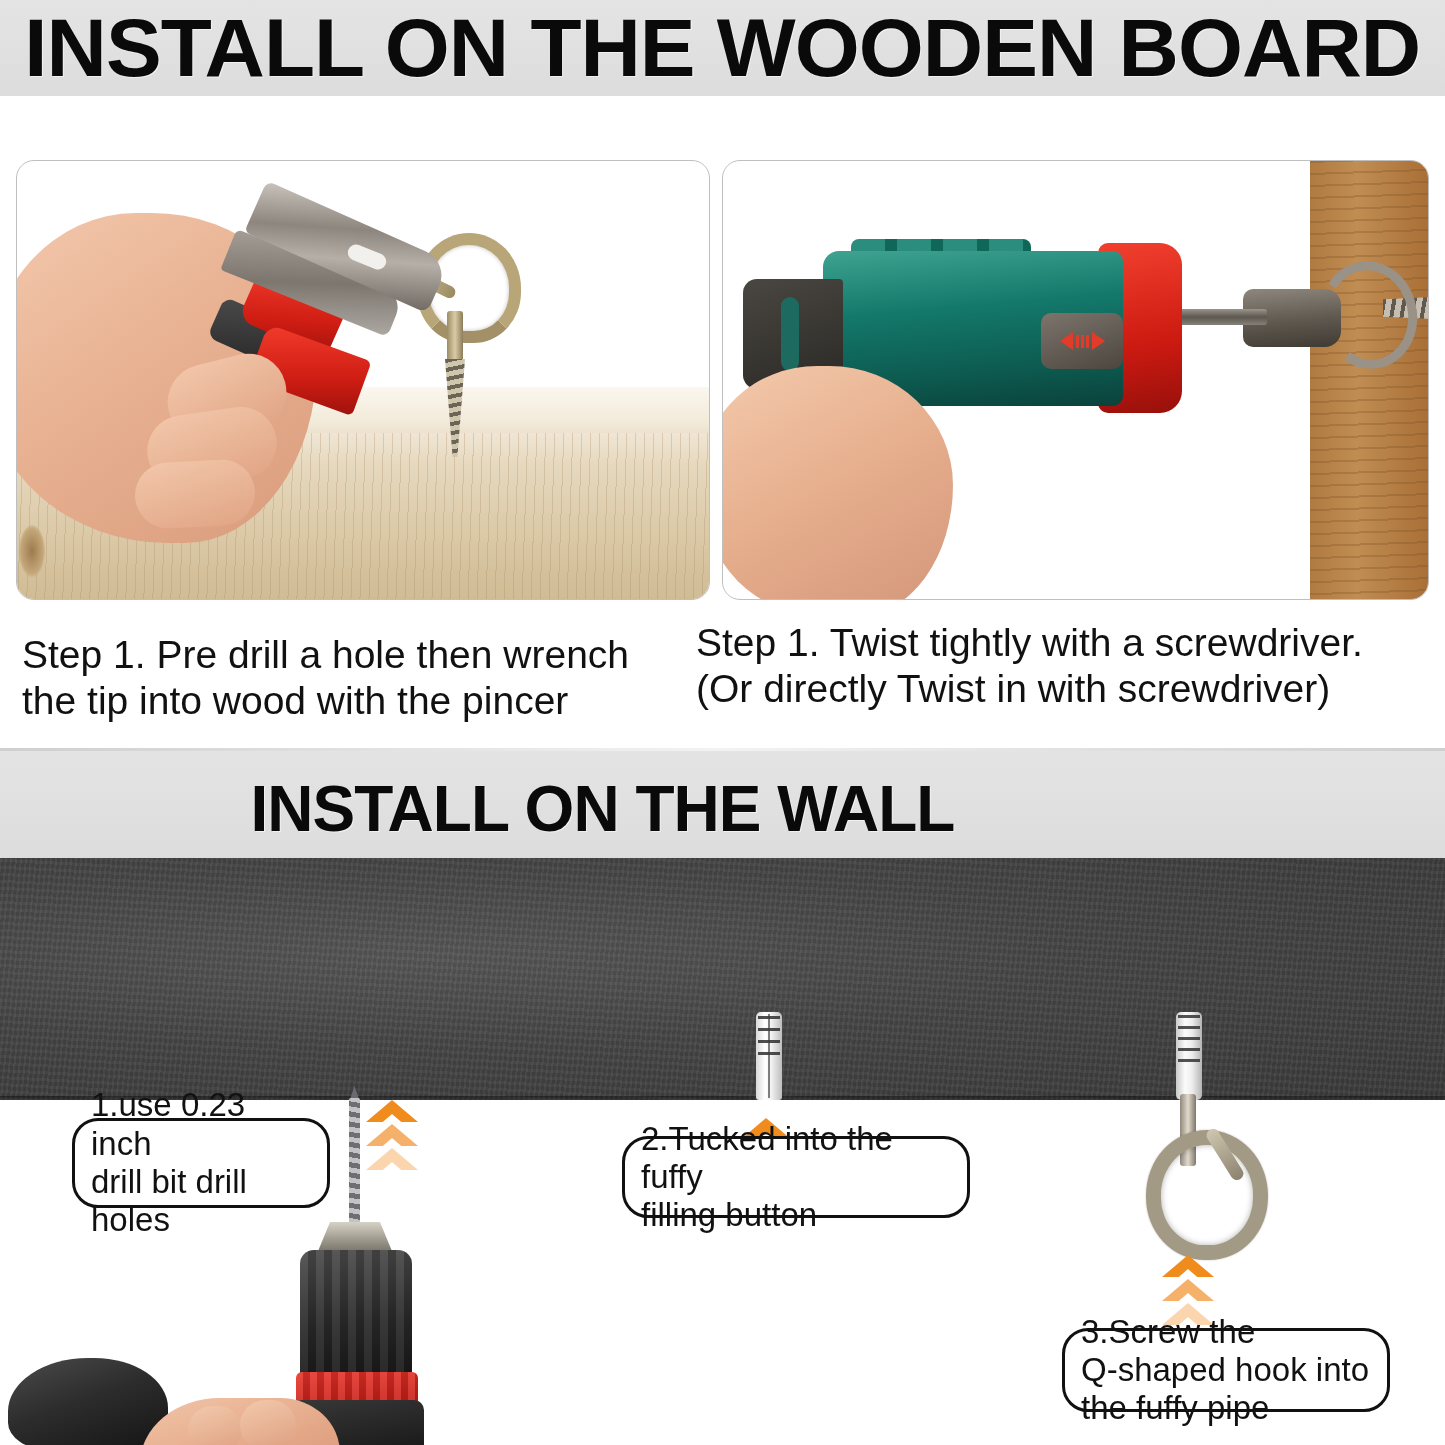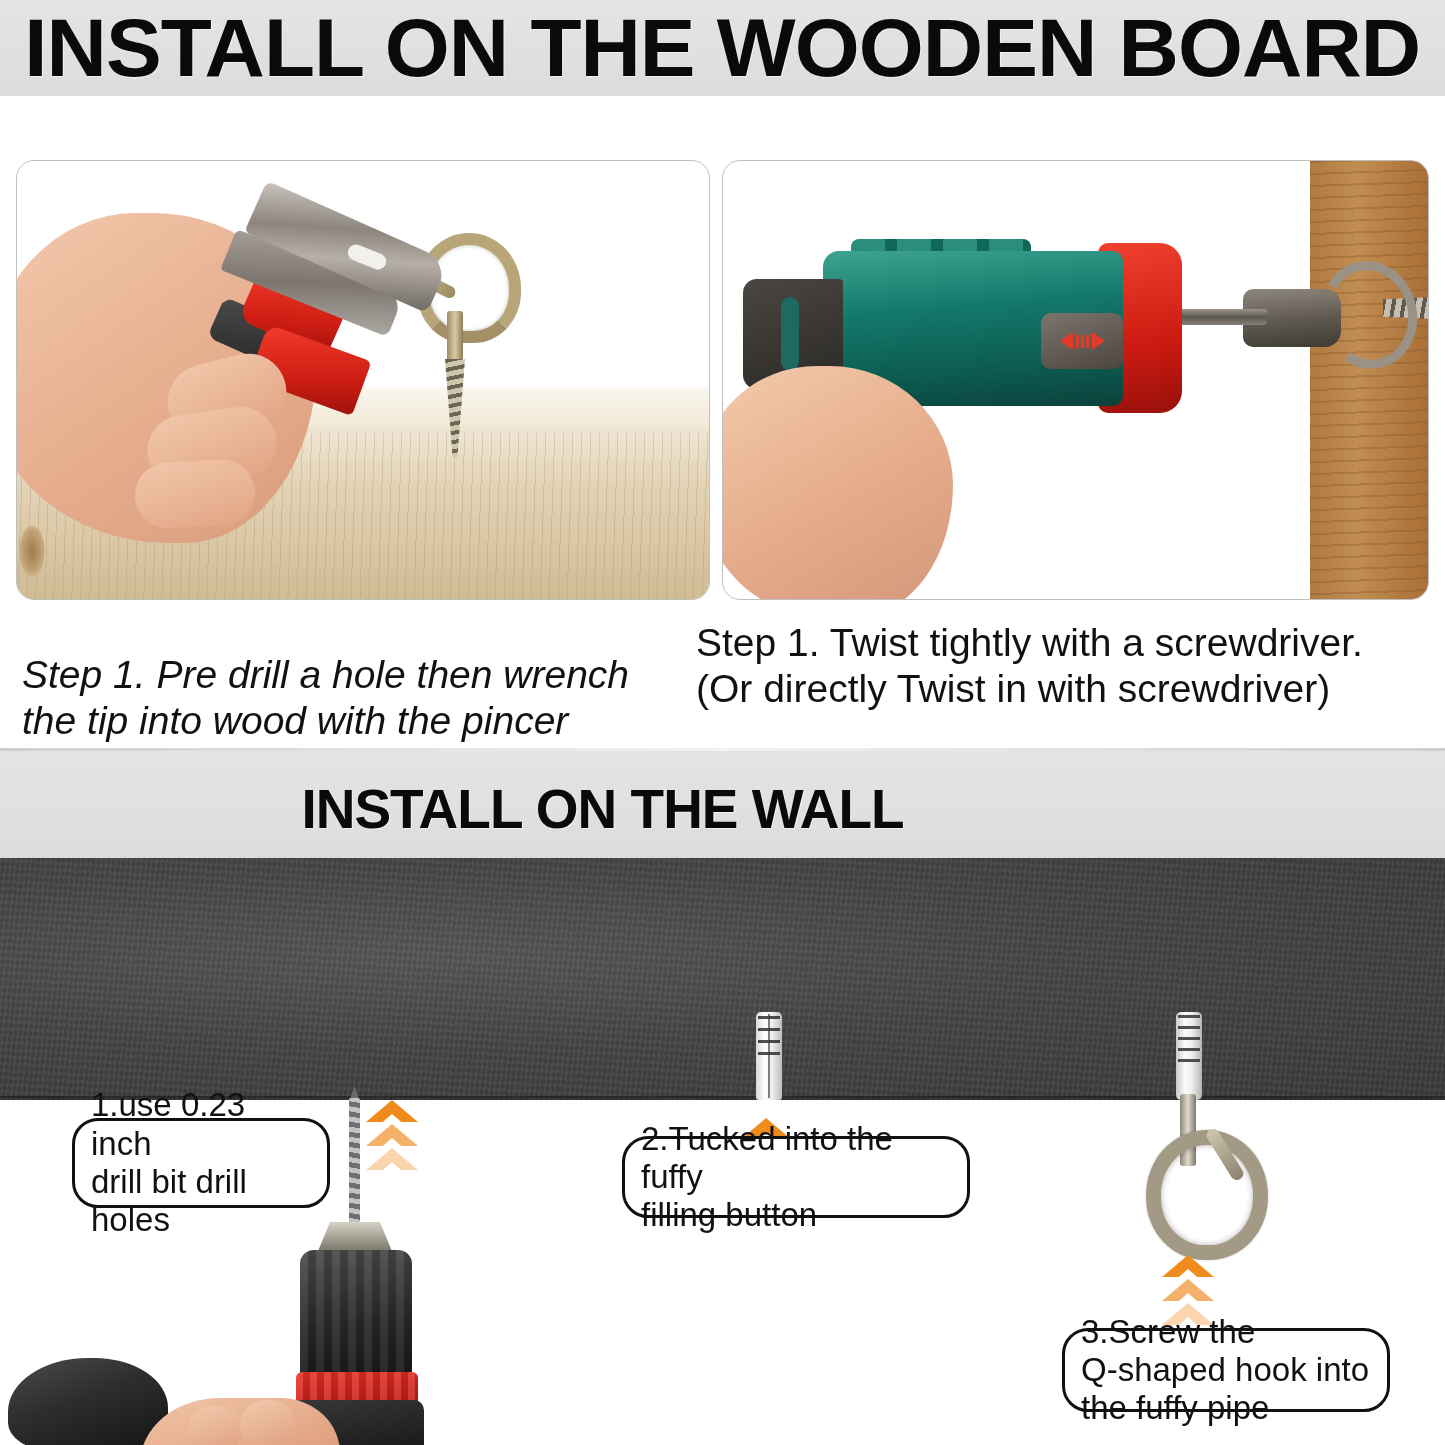--- a/index.html
+++ b/index.html
@@ -33,21 +33,21 @@
     background: linear-gradient(90deg,#cfcfcf,#f2f2f2,#cfcfcf);
   }
   .banner-title {
     font-weight: bold;
     color: #0a0a0a;
     letter-spacing: -1px;
     white-space: nowrap;
     text-shadow: 1px 1px 0 rgba(255,255,255,.55);
   }
   #banner-wooden .banner-title { font-size: 82px; transform: scaleX(1.02); }
-  #banner-wall .banner-title  { font-size: 55px; margin-right: 240px; margin-top: 12px; }
+  #banner-wall .banner-title  { font-size: 64px; margin-right: 240px; margin-top: 12px; }
 
   
   .photo-panel {
     position: absolute;
     border: 1px solid #bfbfbf;
     border-radius: 18px;
     background: #ffffff;
     overflow: hidden;
     box-sizing: border-box;
   }
@@ -227,21 +227,21 @@
   }
 
   
   .caption {
     position: absolute;
     font-size: 39px;
     line-height: 1.18;
     color: #111;
     white-space: pre-line;
   }
-  #caption-step1 { left: 22px;  top: 652px; width: 680px; font-style: italic; }
+  #caption-step1 { left: 22px;  top: 632px; width: 680px; }
   #caption-step2 { left: 696px; top: 620px; width: 740px; }
 
   
   #wall {
     position: absolute;
     left: 0; top: 858px; width: 1445px; height: 242px;
     background:
       repeating-linear-gradient(96deg,
         rgba(255,255,255,.035) 0px, rgba(255,255,255,.035) 2px,
         rgba(0,0,0,.045) 2px, rgba(0,0,0,.045) 5px),

